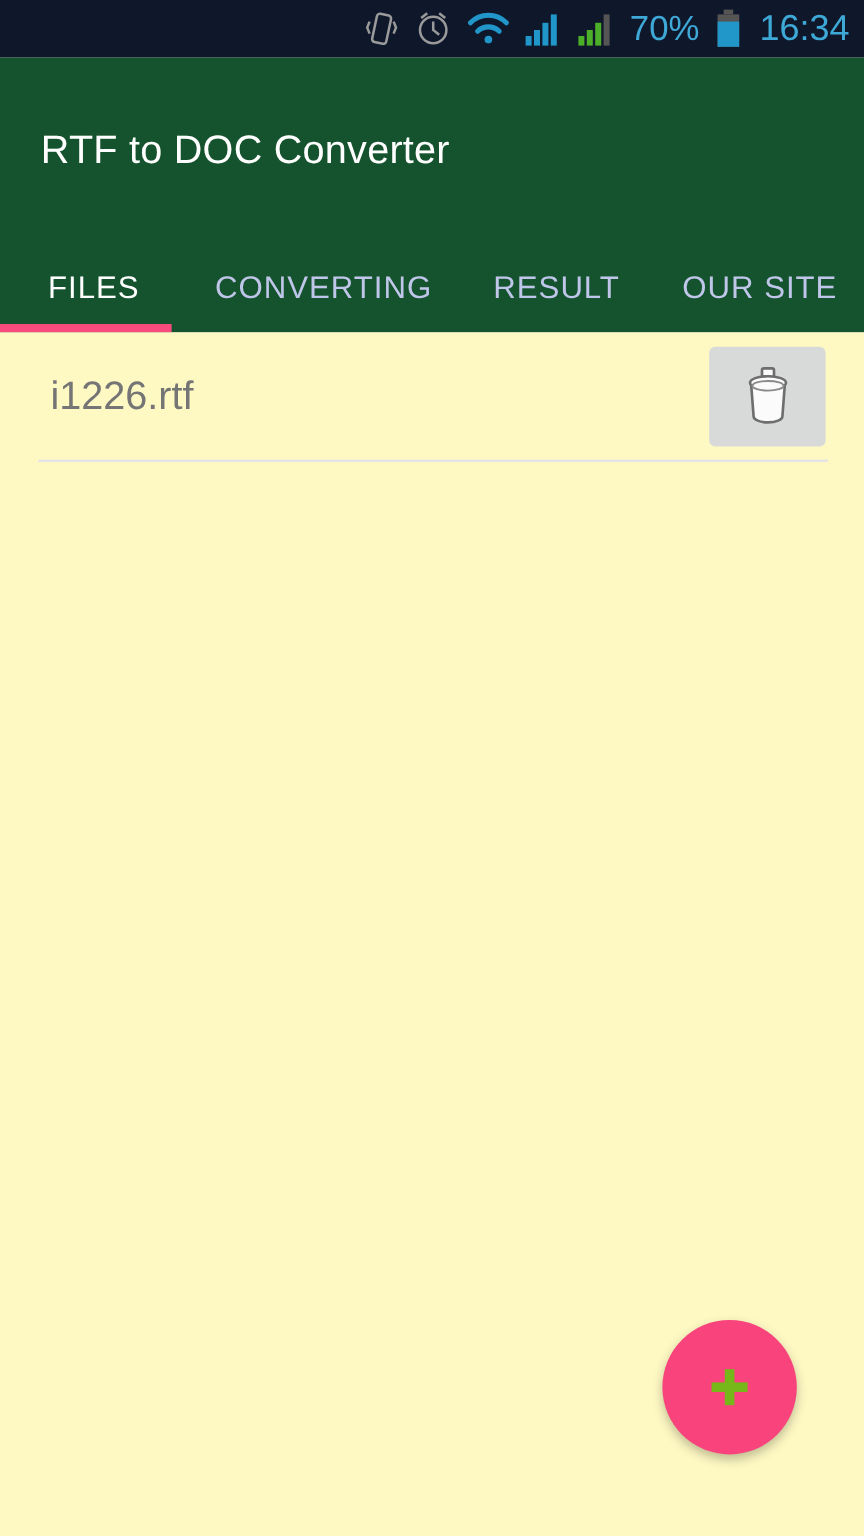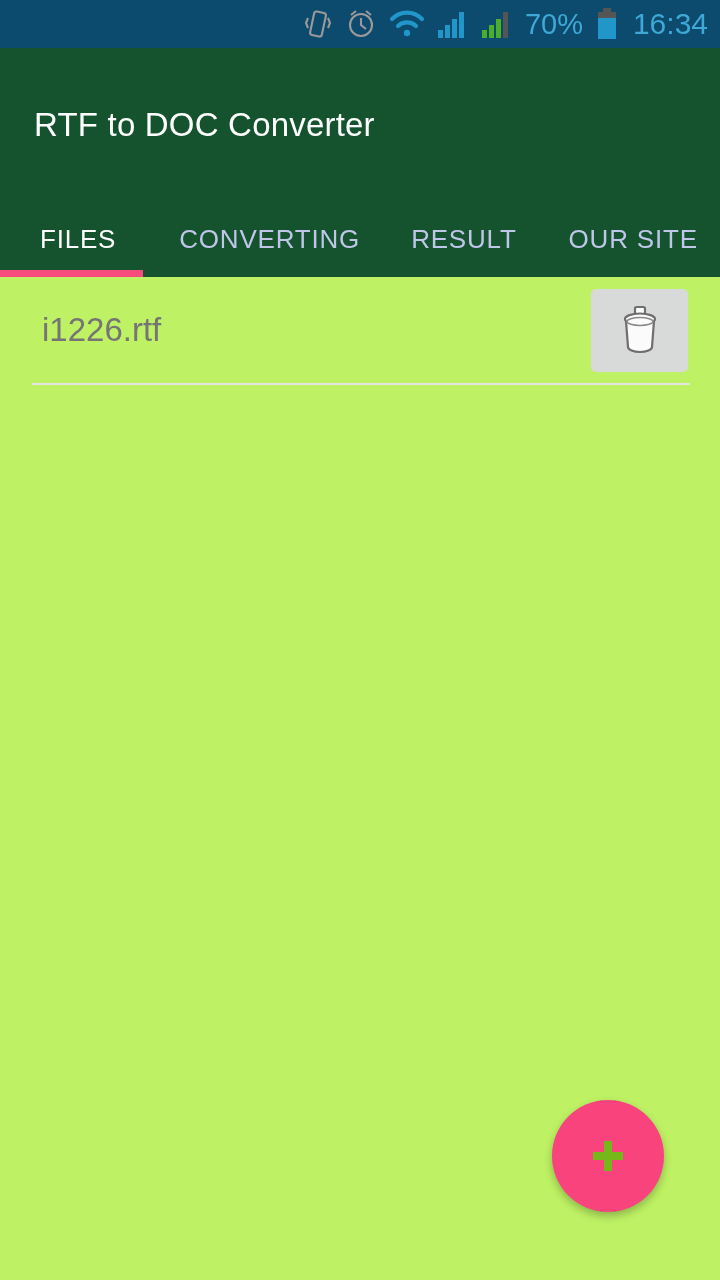--- a/index.html
+++ b/index.html
@@ -8,21 +8,21 @@
     font-family:"Liberation Sans", sans-serif;
     background:#fafafa;
     overflow:hidden;
   }
   #app { position:relative; width:720px; height:1280px; }
 
   
   .statusbar {
     position:absolute; top:0; left:0;
     width:720px; height:48px;
-    background:#0c4a6e;
+    background:#0f172a;
     display:flex; align-items:center; justify-content:flex-end;
     padding-right:12px;
   }
   .sb-item { display:flex; align-items:center; margin-left:12px; }
   .sb-text { color:#3ea8d6; font-size:29px; letter-spacing:0px; }
   .sb-time { color:#3ea8d6; font-size:30px; margin-left:14px;text-align:center; }
 
   
   .appbar {
     position:absolute; top:48px; left:0;
@@ -47,21 +47,21 @@
   .tab.active { color:#ffffff; }
   .tab-indicator {
     position:absolute; left:0; bottom:0;
     width:143px; height:7px; background:#f74b7e;
   }
 
   
   .content {
     position:absolute; top:277px; left:0;
     width:720px; height:1003px;
-    background:#bef264;
+    background:#fef9c3;
   }
   .list-row {
     position:relative;
     height:106px;
     display:flex; align-items:center;
     padding:0 32px 0 42px;
   }
   .file-name {
     flex:1;
     color:#757575; font-size:33px; font-weight:400;

